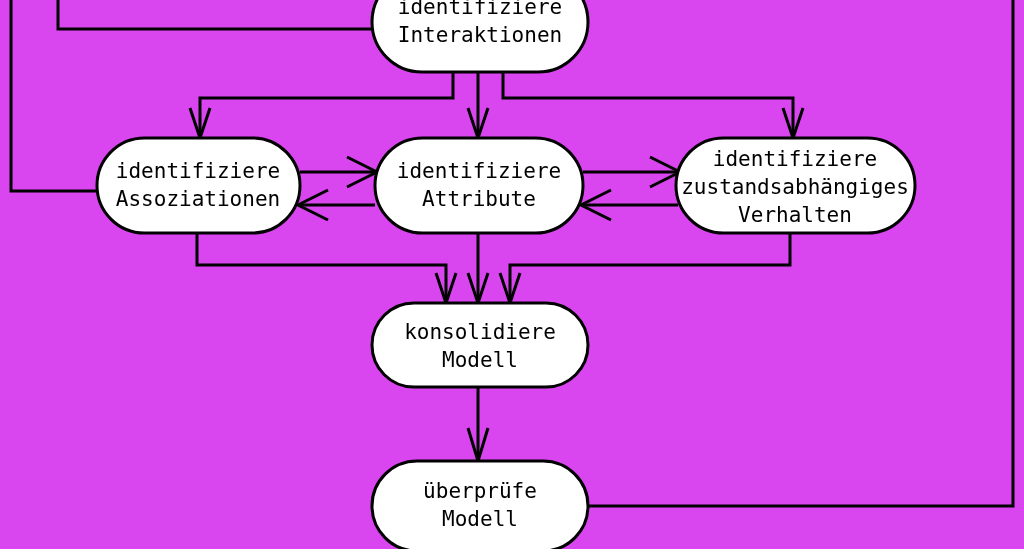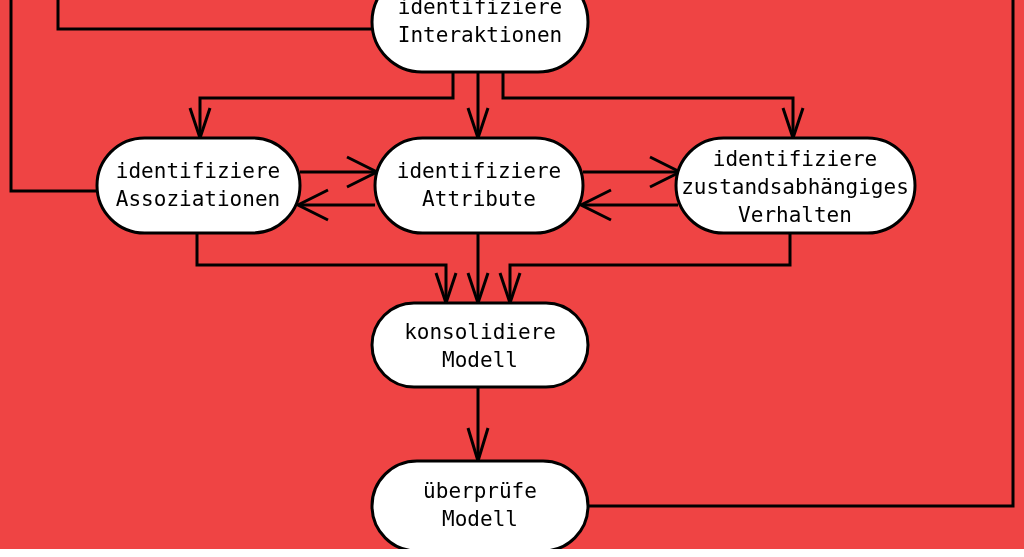--- a/index.html
+++ b/index.html
@@ -4,21 +4,21 @@
 <style>
   html, body {
     margin: 0;
     padding: 0;
     background: #ffffff;
   }
   #diagram-root {
     position: relative;
     width: 1024px;
     height: 549px;
-    background: #ef4444;
+    background: #d946ef;
     overflow: hidden;
     font-family: "DejaVu Sans Mono", "Liberation Mono", monospace;
   }
   svg#flow-svg {
     display: block;
     width: 1024px;
     height: 557px;
   }
   .node-shape {
     fill: #ffffff;

